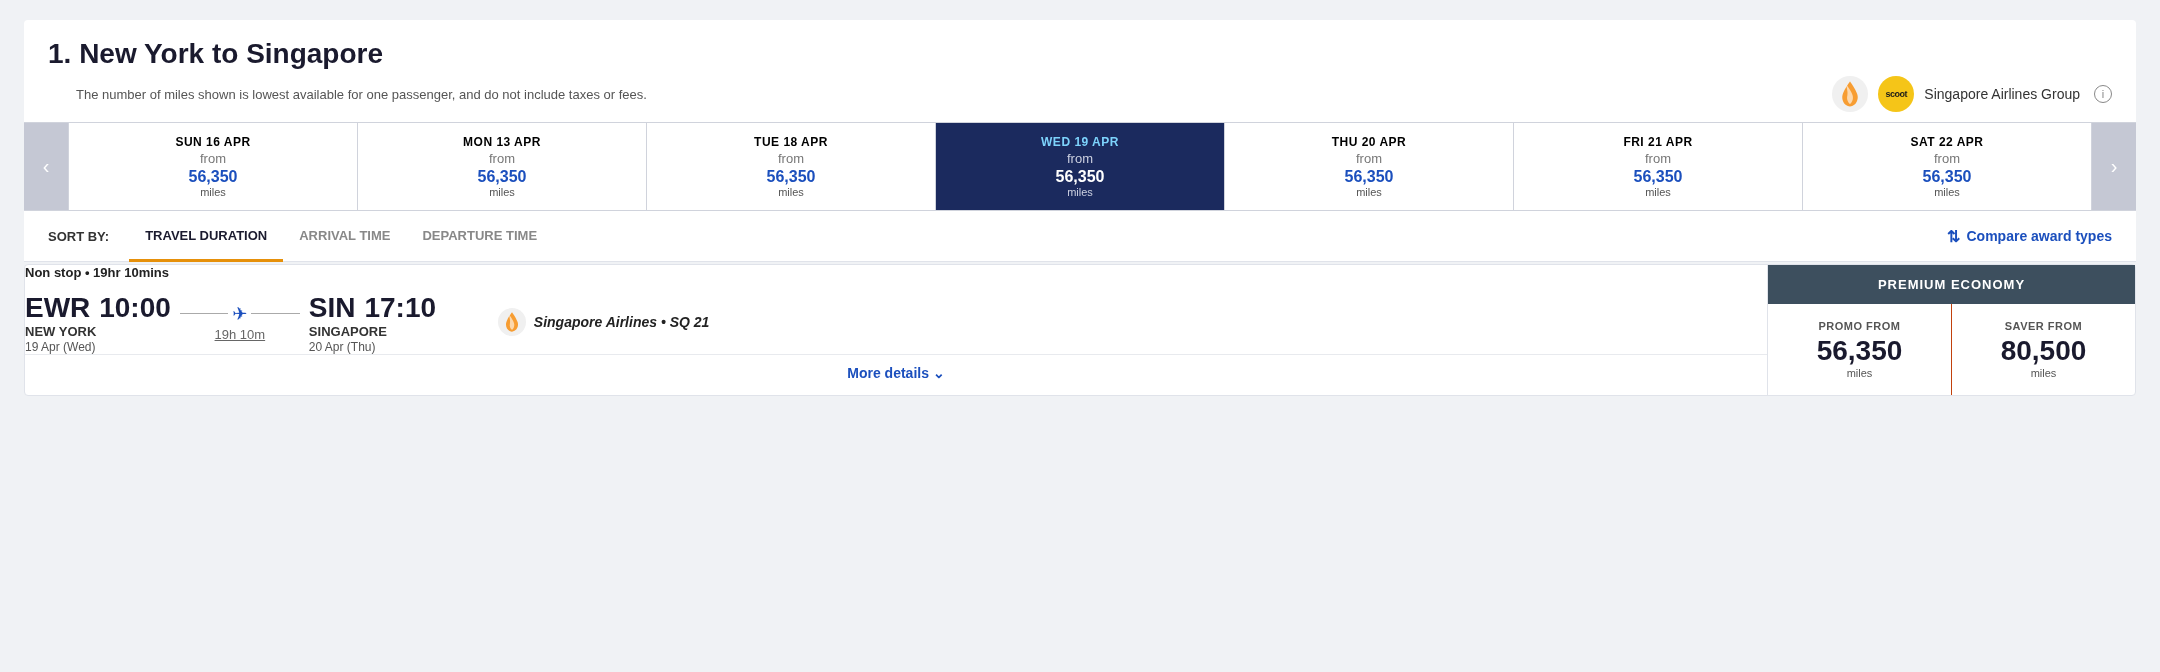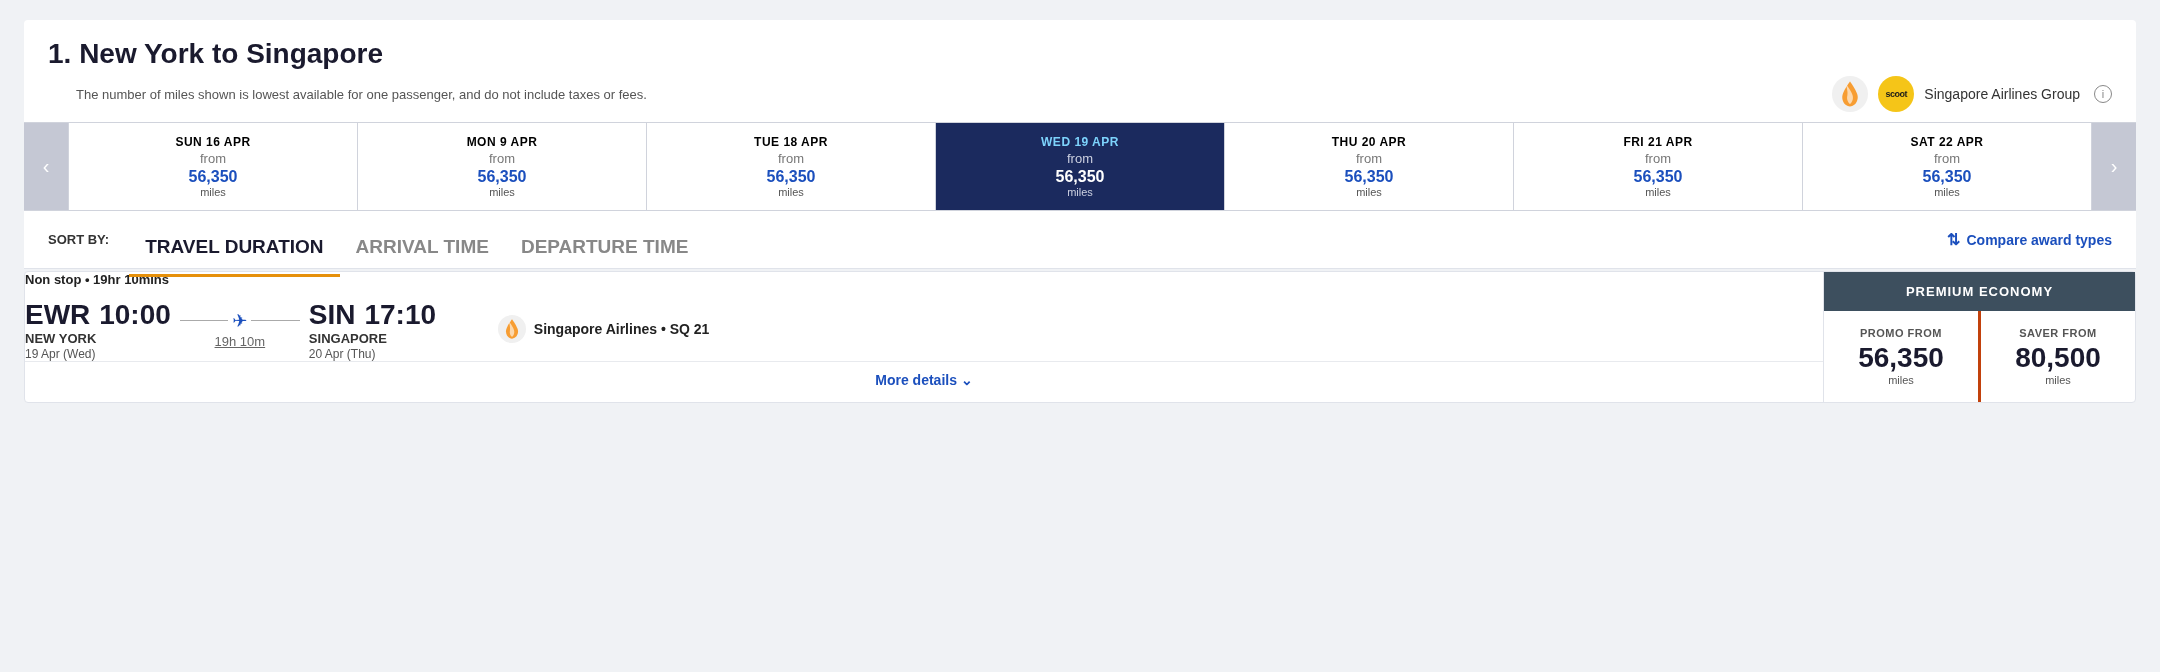--- a/index.html
+++ b/index.html
@@ -152,28 +152,28 @@
       gap: 0;
     }
     .sort-label {
       font-size: 13px;
       font-weight: 700;
       color: #333;
       margin-right: 20px;
       padding: 16px 0;
     }
     .sort-option {
-      font-size: 19px;
+      font-size: 13px;
       font-weight: 600;
       color: #888;
       padding: 16px 16px;
       cursor: pointer;
       border-bottom: 3px solid transparent;
       position: relative;
-      top: 9px;
+      top: 1px;
     }
     .sort-option.active {
       color: #1a1a2e;
       border-bottom: 3px solid #e6900a;
     }
     .compare-link {
       display: flex;
       align-items: center;
       gap: 6px;
       font-size: 14px;
@@ -257,20 +257,21 @@
     .plane-icon {
       font-size: 18px;
       color: #1b4fbd;
     }
     .airline-info {
       display: flex;
       align-items: center;
       gap: 8px;
       margin-left: 40px;
       min-width: 220px;
+      font-style: italic;
     }
     .airline-name-flight {
       font-size: 14px;
       font-weight: 600;
       color: #222;
     }
     .more-details {
       text-align: center;
       padding: 10px;
       font-size: 14px;
@@ -281,21 +282,21 @@
       display: flex;
       align-items: center;
       justify-content: center;
       gap: 4px;
     }
 
     
     .pricing-columns {
       display: flex;
       flex-direction: column;
-      width: 312px;
+      width: 368px;
       flex-shrink: 0;
       border-left: 1px solid #e0e3ea;
       align-self: stretch;
     }
     .pricing-header {
       background: #3d4f5e;
       color: #fff;
       text-align: center;
       padding: 12px 16px;
       font-size: 13px;
@@ -303,21 +304,21 @@
       letter-spacing: 1px;
     }
     .pricing-cells {
       display: flex;
       flex: 1;
     }
     .pricing-cell {
       flex: 1;
       padding: 16px 12px;
       text-align: center;
-      border-left: 3px solid #c2410c;
+      border-left: 1px solid #c2410c;
     }
     .pricing-cell:first-child { border-left: none; }
     .pricing-type {
       font-size: 11px;
       font-weight: 700;
       color: #555;
       letter-spacing: 0.5px;
       text-transform: uppercase;
       margin-bottom: 4px;
     }
@@ -364,21 +365,21 @@
   <div class="date-selector">
     <button class="date-nav-btn">‹</button>
     <div class="date-cells" id="date-cells-container">
         <div class="date-cell">
     <div class="day-label">SUN 16 APR</div>
     <div class="from-label">from</div>
     <div class="miles-label">56,350</div>
     <div class="miles-unit">miles</div>
   </div>
         <div class="date-cell">
-    <div class="day-label">MON 9 APR</div>
+    <div class="day-label">MON 13 APR</div>
     <div class="from-label">from</div>
     <div class="miles-label">56,350</div>
     <div class="miles-unit">miles</div>
   </div>
         <div class="date-cell">
     <div class="day-label">TUE 18 APR</div>
     <div class="from-label">from</div>
     <div class="miles-label">56,350</div>
     <div class="miles-unit">miles</div>
   </div>

